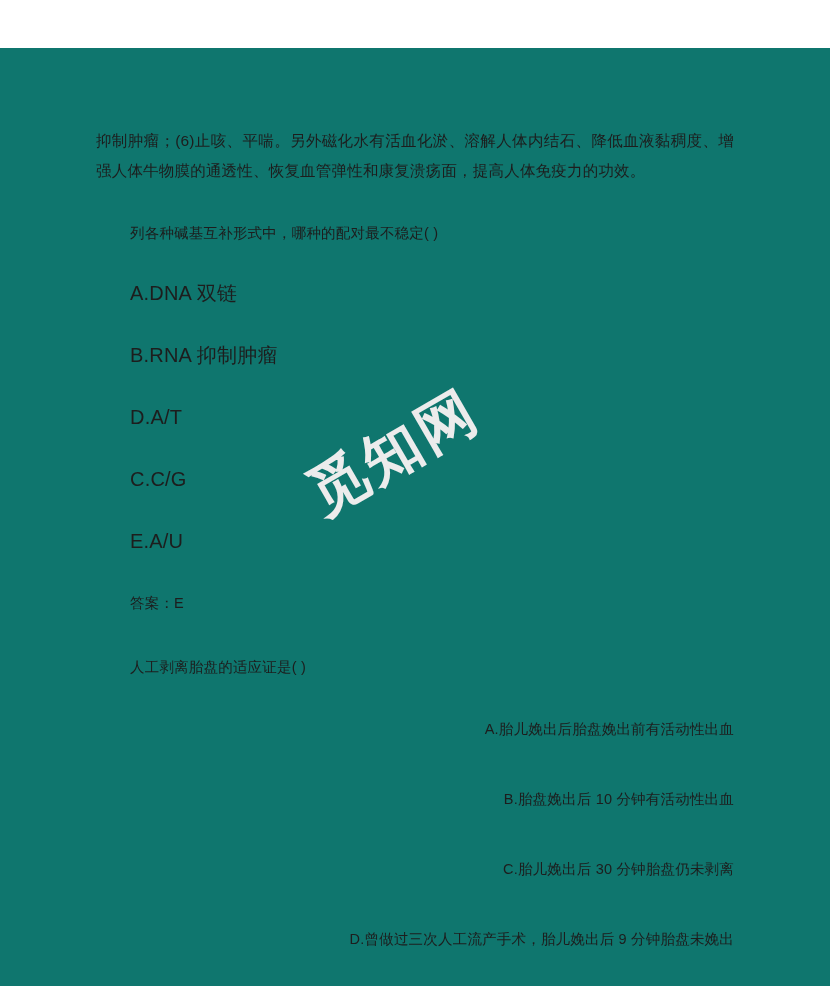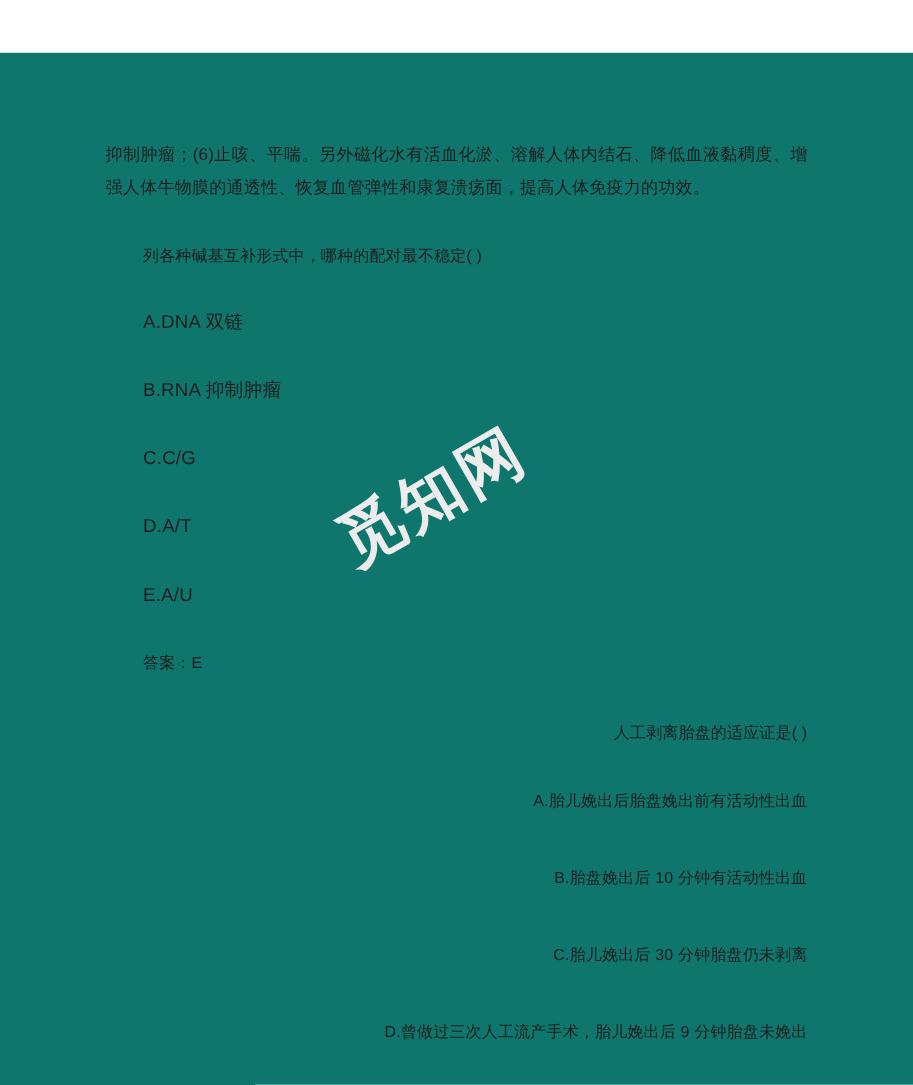--- a/index.html
+++ b/index.html
@@ -58,21 +58,21 @@
   }
   .q-stem {
     font-size: 14.5px;
     line-height: 26px;
     color: #1d1d1d;
     margin: 0 0 34px 0;
     padding-left: 34px;
     letter-spacing: 0.2px;
   }
   .opt {
-    font-size: 17px;
+    font-size: 20px;
     line-height: 26px;
     color: #1d1d1d;
     margin: 0 0 36px 0;
     padding-left: 34px;
     letter-spacing: 0.2px;
   }
   .answer {
     font-size: 14.5px;
     line-height: 26px;
     color: #1d1d1d;
@@ -80,21 +80,20 @@
     padding-left: 34px;
     letter-spacing: 0.2px;
   }
   .q2-stem {
     font-size: 14.5px;
     line-height: 26px;
     color: #1d1d1d;
     margin: 0 0 36px 0;
     padding-left: 34px;
     letter-spacing: 0.2px;
-    text-align: right;
   }
   .opt2 {
     font-size: 14.5px;
     line-height: 26px;
     color: #1d1d1d;
     margin: 0 0 44px 0;
     padding-left: 34px;
     letter-spacing: 0.2px;
     text-align: right;
   }
@@ -109,22 +108,22 @@
   </div>
 
   <div class="content">
 
     <p class="para-lead">抑制肿瘤；(6)止咳、平喘。另外磁化水有活血化淤、溶解人体内结石、降低血液黏稠度、增强人体牛物膜的通透性、恢复血管弹性和康复溃疡面，提高人体免疫力的功效。</p>
 
     <p class="q-stem">列各种碱基互补形式中，哪种的配对最不稳定(  )</p>
 
     <p class="opt">A.DNA 双链</p>
     <p class="opt">B.RNA 抑制肿瘤</p>
+    <p class="opt">D.A/T</p>
     <p class="opt">C.C/G</p>
-    <p class="opt">D.A/T</p>
     <p class="opt">E.A/U</p>
 
     <p class="answer">答案：E</p>
 
     <p class="q2-stem">人工剥离胎盘的适应证是(  )</p>
 
     <p class="opt2">A.胎儿娩出后胎盘娩出前有活动性出血</p>
     <p class="opt2">B.胎盘娩出后 10 分钟有活动性出血</p>
     <p class="opt2">C.胎儿娩出后 30 分钟胎盘仍未剥离</p>
     <p class="opt2">D.曾做过三次人工流产手术，胎儿娩出后 9 分钟胎盘未娩出</p>

